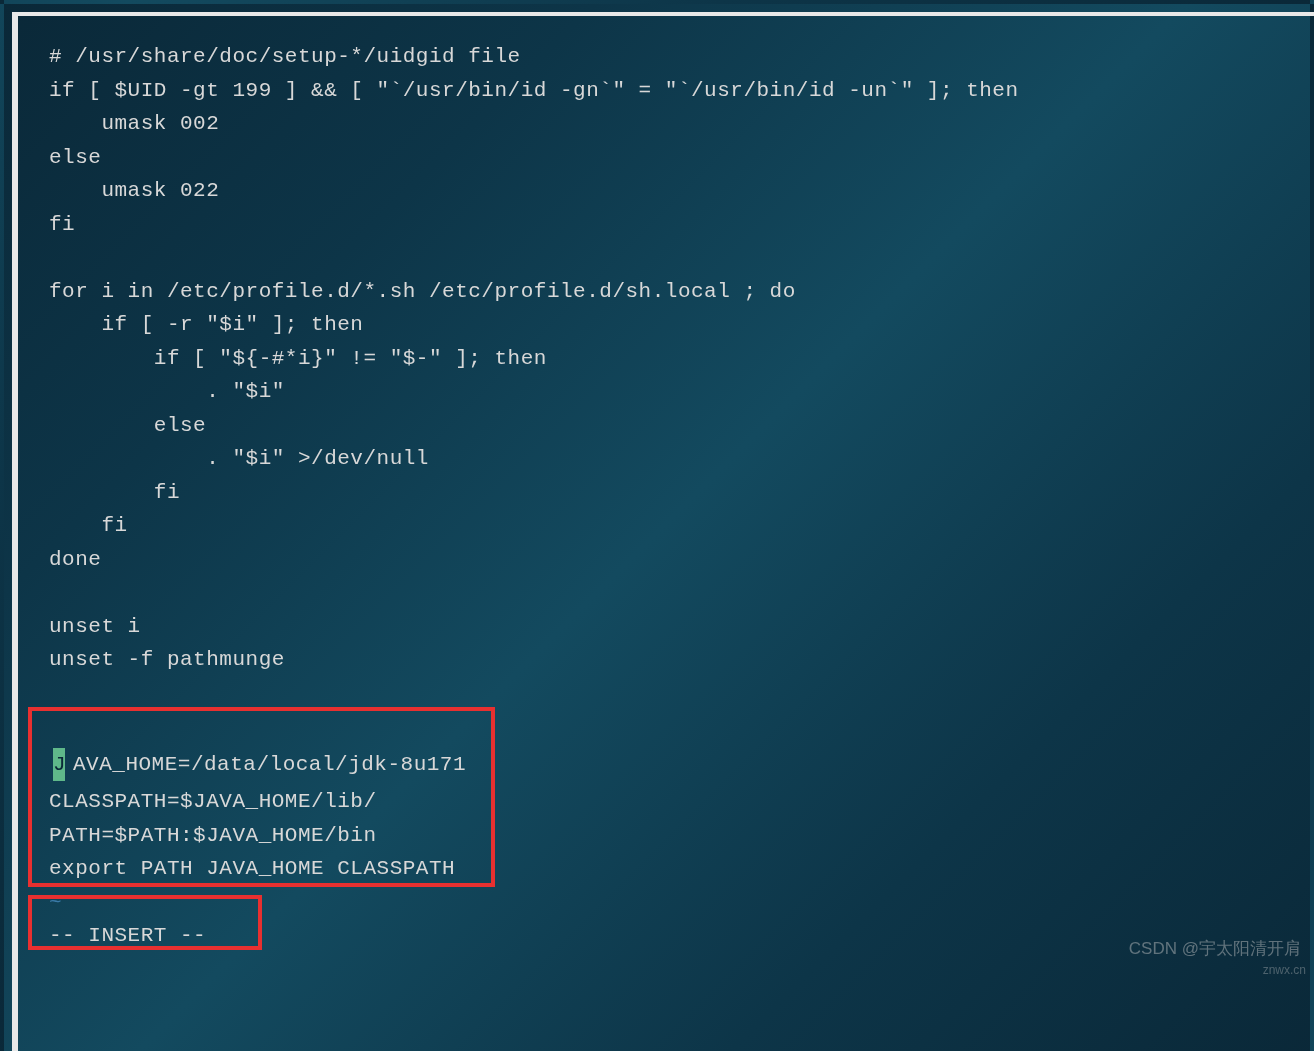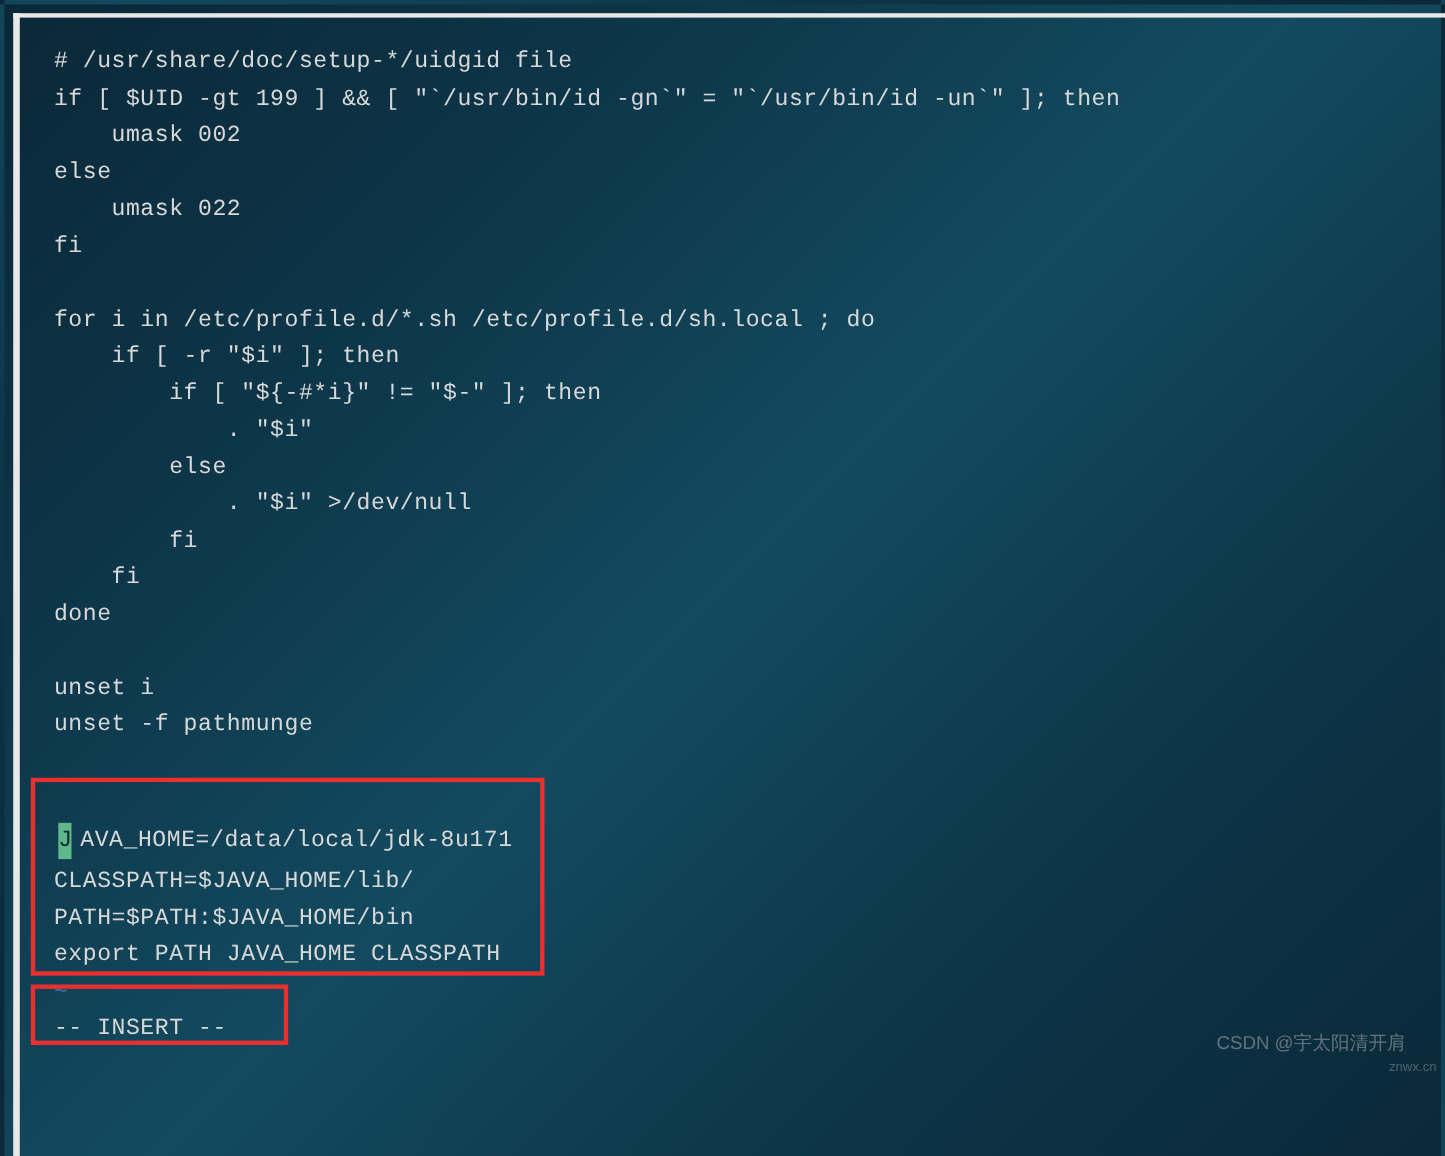--- a/index.html
+++ b/index.html
@@ -45,21 +45,21 @@
       width: 234px;
       height: 55px;
       border: 4px solid #e83030;
       pointer-events: none;
     }
     .tilde {
       color: #3a7aa8;
     }
     .watermark {
       position: absolute;
-      right: 40px;
+      right: 17px;
       bottom: 95px;
       color: rgba(200, 200, 200, 0.45);
       font-size: 17px;
       font-family: Arial, sans-serif;
     }
     .watermark2 {
       position: absolute;
       right: 12px;
       bottom: 78px;
       color: rgba(200, 200, 200, 0.35);

